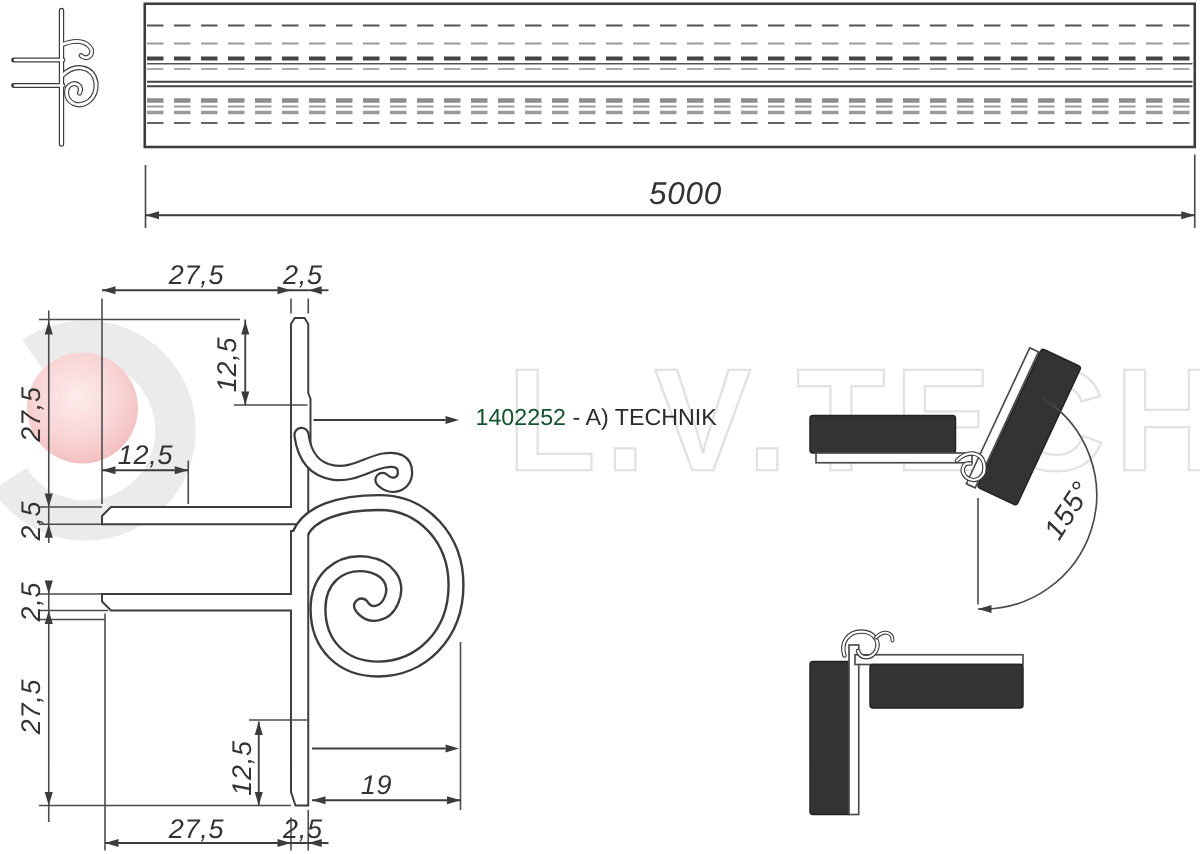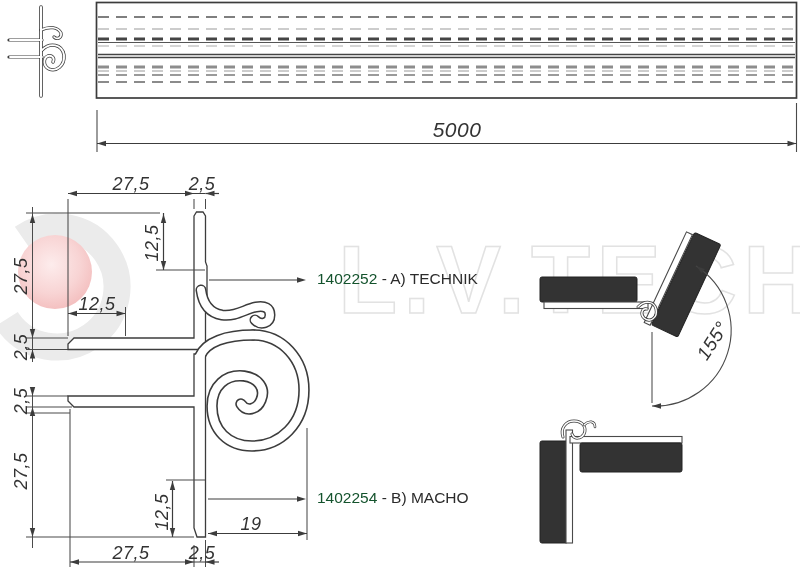--- a/index.html
+++ b/index.html
@@ -195,15 +195,14 @@
 
 <div class="dimtext vert" style="left:162px;top:512px;">12,5</div>
 <div class="dimtext" style="left:251px;top:524px;text-align:center;">19</div>
 <div class="dimtext" style="left:131px;top:553px;">27,5</div>
 <div class="dimtext" style="left:202px;top:553px;">2,5</div>
 
 <div class="dimtext angle" style="left:713px;top:341px;">155°</div>
 
 <div class="partlabel" style="left:317px;top:279px;"><span class="partnum">1402252</span><span> - A) TECHNIK</span></div>
 
-<div class="partlabel" style="left:317px;top:498px;"><span class="partnum">1402254</span><span> - B) MACHO</span></div>
 
 </div>
 
 </body></html>

